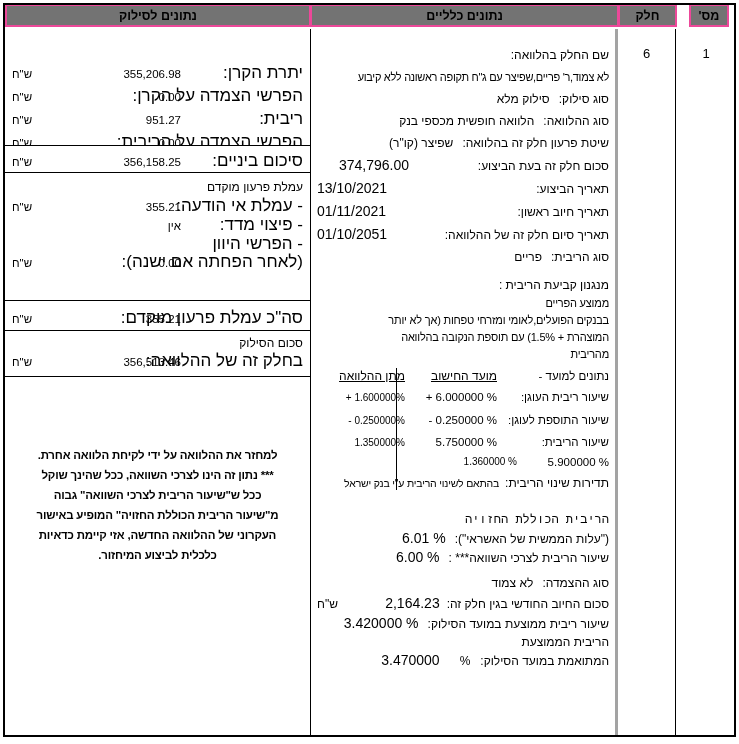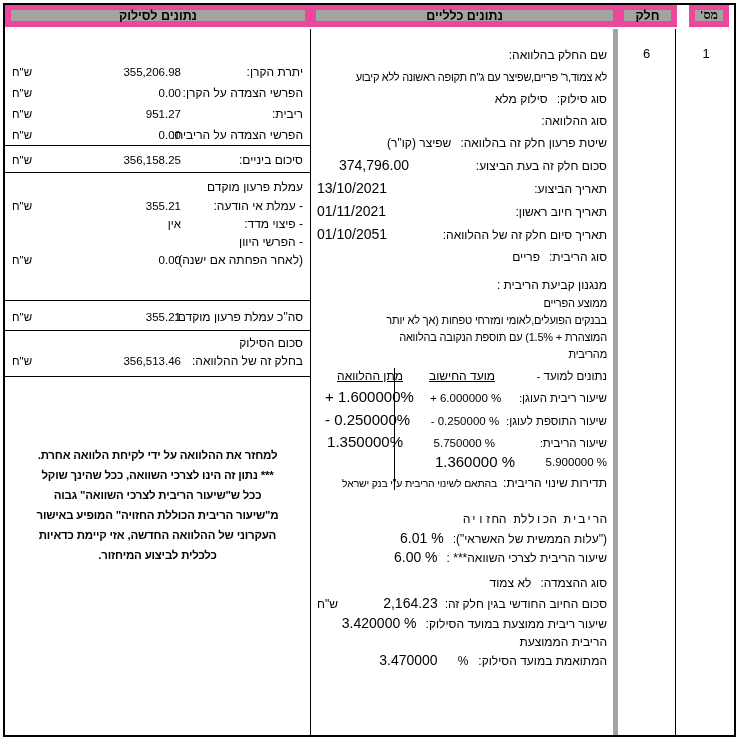--- a/index.html
+++ b/index.html
@@ -5,46 +5,46 @@
   * { box-sizing: border-box; margin: 0; padding: 0; }
   html,body { width:739px; height:744px; background:#fff; }
   body {
     font-family:"Liberation Sans","DejaVu Sans",sans-serif;
     color:#000; direction:rtl; position:relative; overflow:hidden;
     font-size:12px;
   }
   .frame { position:absolute; left:3px; top:3px; width:733px; height:734px;
            border:2px solid #000; pointer-events:none; z-index:5; }
   
-  .hcell { position:absolute; top:4px; height:23px; background:#a3a3a3;
-           border:6px solid #ec4899; font-weight:bold; font-size:12.5px;
+  .hcell { position:absolute; top:4px; height:23px; background:#737373;
+           border:2px solid #ec4899; font-weight:bold; font-size:12.5px;
            display:flex; align-items:center; justify-content:center; }
   .h-settle  { left:5px;   width:306px; }
   .h-general { left:310px; width:309px; }
   .h-part    { left:618px; width:59px;  }
-  .h-num     { left:689px; width:40px;font-family:Liberation Serif, serif;  }
+  .h-num     { left:689px; width:40px;  }
   
   .bodycol { position:absolute; top:29px; height:706px; background:#fff; }
   .c-settle  { left:5px;   width:305px; }
-  .c-general { left:310px; width:308px; border-left:1px solid #000; border-right:5px solid #a3a3a3; }
+  .c-general { left:310px; width:308px; border-left:1px solid #000; border-right:3px solid #a3a3a3; }
   .c-part    { left:618px; width:58px;  border-right:1px solid #000; }
   .c-num     { left:676px; width:60px;  }
   .cellnum { padding-top:17px; text-align:center; font-size:13px; }
 
   
   .sec { border-bottom:1px solid #000; padding:0 7px; overflow:hidden; }
   .secA { height:117px; padding-top:33px; }
   .secB { height:27px;  padding-top:4px; }
   .secC { height:128px; padding-top:5px; }
   .secD { height:30px;  padding-top:6px; }
   .secE { height:46px;  padding-top:3px; }
   .secF { height:358px; border-bottom:none; }
   .srow { display:flex; align-items:baseline; line-height:21px; }
   .secC .srow { line-height:18px; }
-  .srow .lbl { width:122px; white-space:nowrap; font-size:12px; }
+  .srow .lbl { width:122px; white-space:nowrap; font-size:17px; }
   .srow .val { flex:1; text-align:right; direction:ltr; unicode-bidi:isolate;
                font-size:11.5px; white-space:nowrap; }
   .srow .unit { width:36px; text-align:left; font-size:11.5px; }
   .stitle { line-height:19px; font-size:12px; white-space:nowrap; }
   .note { margin-top:68px; padding:0 6px; text-align:center; font-weight:bold;
           font-size:11.5px; letter-spacing:-0.2px; line-height:20px; }
 
   
   .ginner { padding:15px 6px 0 6px; position:relative; }
   .g  { line-height:22px; font-size:12px; white-space:nowrap; }
@@ -55,21 +55,21 @@
   .mtitle { margin-top:7px; line-height:20px; font-size:12px; }
   .mline  { line-height:17px; font-size:11px; letter-spacing:-0.2px; white-space:nowrap; }
   .rt { position:relative; margin-top:3px; }
   .rt-div { position:absolute; right:212px; top:2px; height:122px;
             border-left:1px solid #000; width:0; }
   .rt-row { display:flex; align-items:baseline; line-height:22px; }
   .rt-row .rtl-lbl { width:112px; font-size:11.5px; white-space:nowrap; }
   .rt-row .calc { width:92px; text-align:right; direction:ltr; unicode-bidi:isolate;
                   font-size:11.5px; padding-left:12px; white-space:nowrap; }
   .rt-row .grant { flex:1; text-align:right; direction:ltr; unicode-bidi:isolate;
-                   font-size:15px; padding-left:8px; white-space:nowrap; }
+                   font-size:10px; padding-left:8px; white-space:nowrap; }
   .rt-head { line-height:20px; }
   .rt-head .uline { text-decoration:underline; direction:rtl; font-size:12px; }
   .rt-r3 { line-height:20px; }
   .rt-r4 { align-items:flex-end; line-height:18px; }
   .freq { margin-top:3px; line-height:19px; display:flex; gap:6px; align-items:baseline; }
   .freq .fv { font-size:10.5px; letter-spacing:-0.2px; }
   .blk1 { margin-top:18px; line-height:18px;font-family:Liberation Mono, monospace; }
   .row18 { line-height:18px; }
   .row19 { line-height:19px; }
   .row20 { line-height:20px; }
@@ -108,20 +108,21 @@
 <div class="bodycol c-general">
   <div class="ginner">
     <div class="g">שם החלק בהלוואה:</div>
     <div class="g longname">לא צמוד,ר' פריים,שפיצר עם ג"ח תקופה ראשונה ללא קיבוע</div>
     <div class="g g-inline">
       <span>סוג סילוק:</span>
       <span>סילוק מלא</span>
     </div>
     <div class="g g-inline">
       <span>סוג ההלוואה:</span>
+      <span>הלוואה חופשית מכספי בנק</span>
     </div>
     <div class="g g-inline">
       <span>שיטת פרעון חלק זה בהלוואה:</span>
       <span>שפיצר (קו"ר)</span>
     </div>
     <div class="g g-flex">
       <span>סכום חלק זה בעת הביצוע:</span>
       <span class="ltr amt-val">374,796.00</span>
     </div>
     <div class="g g-flex">

